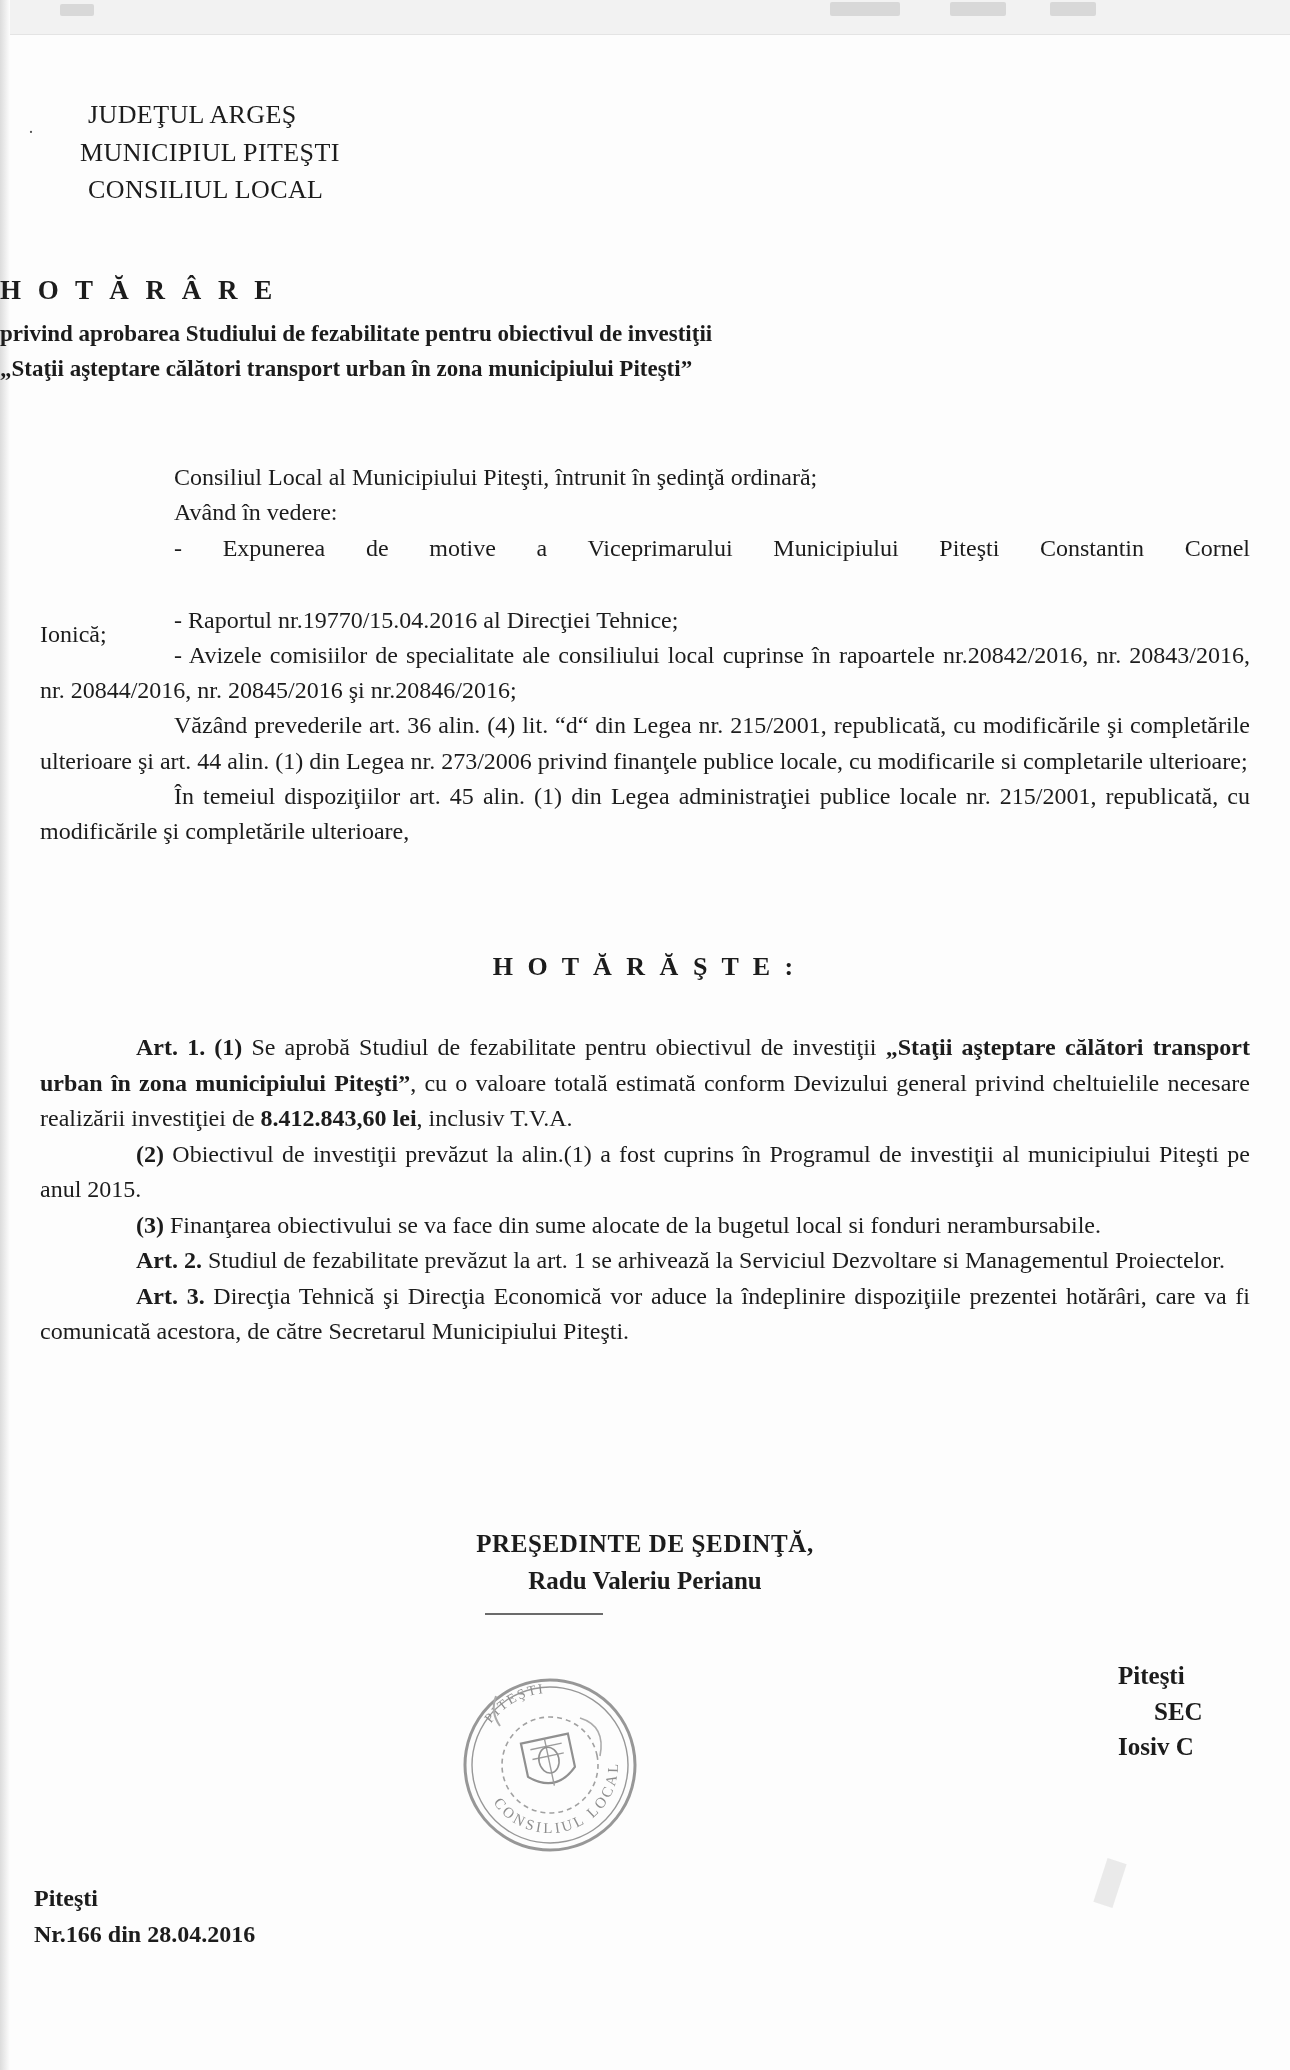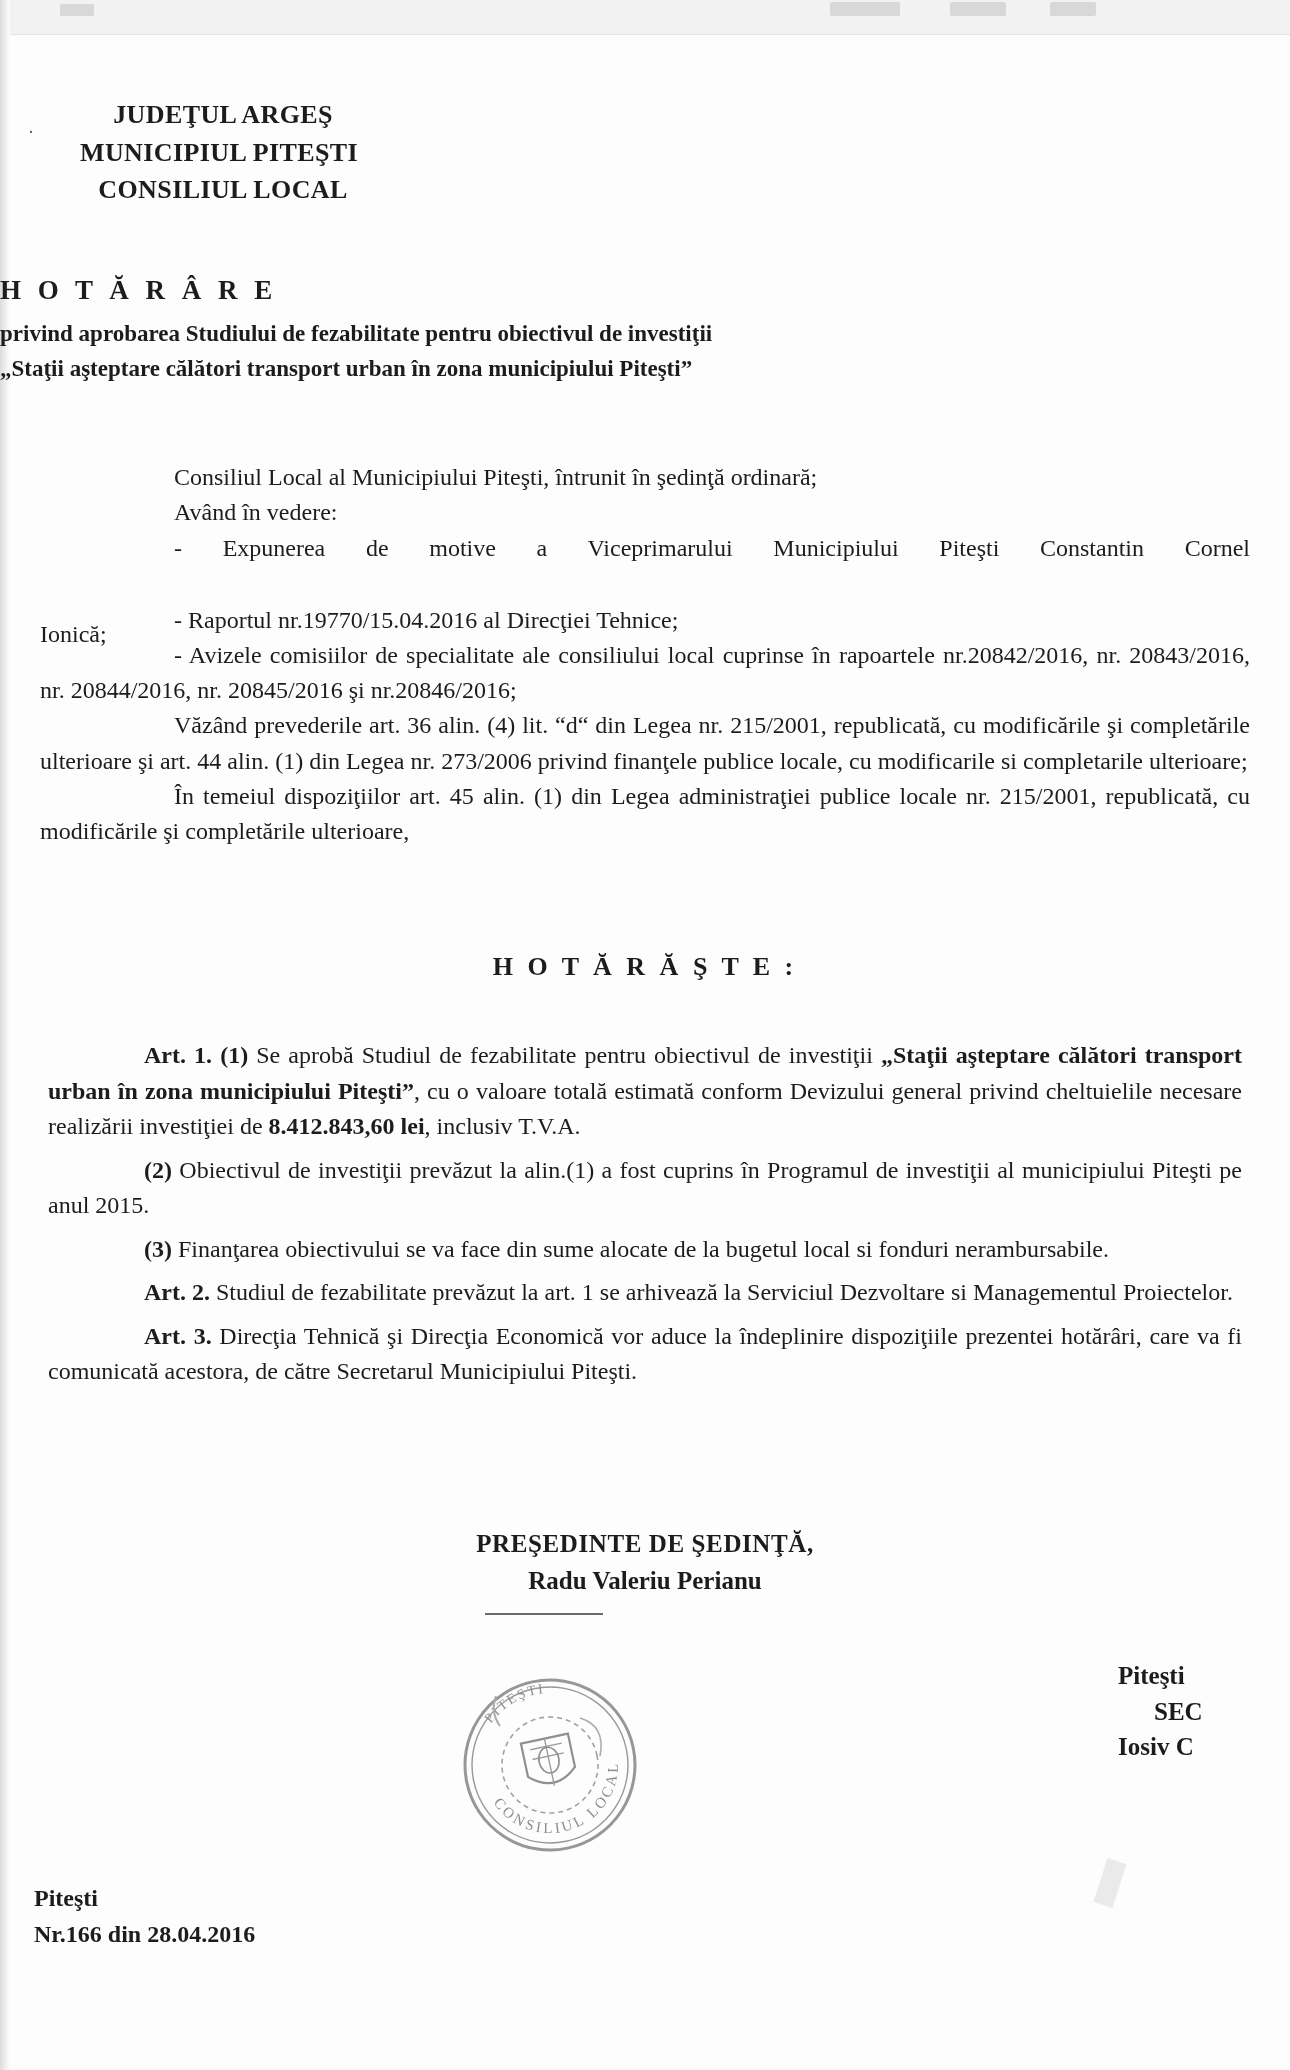--- a/index.html
+++ b/index.html
@@ -46,23 +46,22 @@
     opacity: .65;
   }
 
   
   .header-block {
     position: absolute;
     left: 80px;
     top: 96px;
     line-height: 1.45;
     font-size: 26px;
-    font-weight: bold;
+    font-weight: normal;
     letter-spacing: .4px;
-    text-align: center;
   }
   .header-line { white-space: nowrap; }
   .hl1 { margin-left: 8px; }
   .hl3 { margin-left: 8px; }
 
   .tick-mark {
     position: absolute;
     left: 28px;
     top: 122px;
     font-size: 18px;
@@ -128,21 +127,21 @@
   
   .articles {
     position: absolute;
     left: 40px;
     top: 1030px;
     width: 1210px;
     font-size: 24px;
     line-height: 1.48;
   }
   .articles p {
-    margin: 8px;
+    margin: 0;
     text-align: justify;
     text-indent: 96px;
   }
   b { font-weight: bold; }
 
   
   .sig-block {
     position: absolute;
     left: 0;
     top: 1530px;

